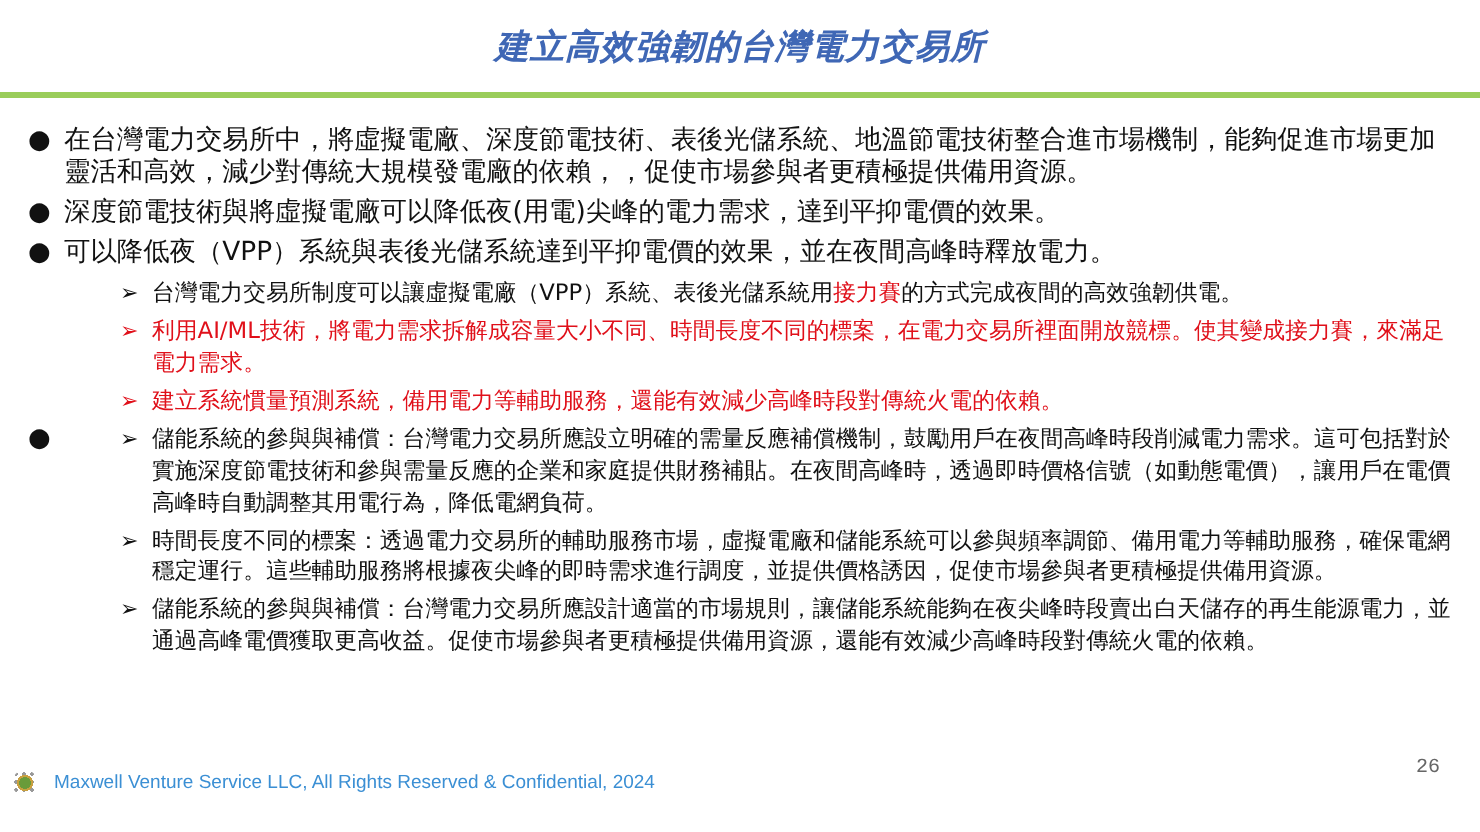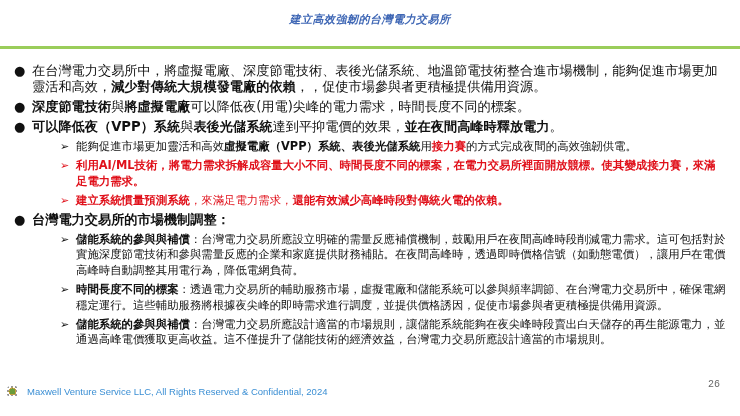--- a/index.html
+++ b/index.html
@@ -1,26 +1,26 @@
 <!DOCTYPE html>
 <html><head>
 <meta charset="utf-8">
 <style>
   html, body { margin:0; padding:0; background:#fff; }
   body { width:740px; height:416px; position:relative; overflow:hidden;
          font-family:"DejaVu Sans","Liberation Sans",sans-serif; color:#111; }
   .title { position:absolute; top:12px; left:0; width:740px; text-align:center;
-           font-size:11px; font-weight:bold; font-style:italic; color:#3f67b5; letter-spacing:0.5px; }
+           font-size:17px; font-weight:bold; font-style:italic; color:#3f67b5; letter-spacing:0.5px; }
   .rule { position:absolute; top:46px; left:0; width:740px; height:3px; background:#9acd5a; }
   .content { position:absolute; top:63px; left:14px; width:712px; }
   .l1 { position:relative; padding-left:18px; font-size:13.2px; line-height:16px; margin-bottom:4px; }
   .l1 .dot { position:absolute; left:0; top:0; font-size:13px; }
   .l2 { position:relative; padding-left:62px; font-size:11.4px; line-height:15.6px; margin-bottom:3.5px; }
   .l2 .arrow { position:absolute; left:46px; top:0; font-size:11px; }
-  b { font-weight:bold; }
+  b { font-weight:normal; }
   .red { color:#e0101a; }
   .footer { position:absolute; top:385px; left:6px; font-size:9.5px; color:#3b8fd4;
             font-family:"Liberation Sans",sans-serif; display:flex; align-items:center; }
   .logo { width:13px; height:13px; border-radius:50%; margin-right:8px;
           background:radial-gradient(circle,#6a9b3a 0 3px,#c8a040 3px 4px,transparent 4px),
           radial-gradient(circle,#999 0 1px,transparent 1px) 0 0/4px 4px; }
   .pagenum { position:absolute; top:379px; left:708px; font-size:10px; color:#666;
              font-family:Liberation Mono, monospace; }
 </style>
 </head>
@@ -31,57 +31,56 @@
 
 <div class="content">
 
   <div class="l1">
     <span class="dot">●</span>
     <span>在台灣電力交易所中，將虛擬電廠、深度節電技術、表後光儲系統、地溫節電技術整合進市場機制，能夠促進市場更加靈活和高效，</span><b>減少對傳統大規模發電廠的依賴</b><span>，，促使市場參與者更積極提供備用資源。</span>
   </div>
 
   <div class="l1">
     <span class="dot">●</span>
-    <b>深度節電技術</b><span>與</span><b>將虛擬電廠</b><span>可以降低夜(用電)尖峰的電力需求，時間長度不同的標案。</span>
+    <b>深度節電技術</b><span>與</span><b>將虛擬電廠</b><span>可以降低夜(用電)尖峰的電力需求，達到平抑電價的效果。</span>
   </div>
 
   <div class="l1">
     <span class="dot">●</span>
     <b>可以降低夜（VPP）系統</b><span>與</span><b>表後光儲系統</b><span>達到平抑電價的效果，</span><b>並在夜間高峰時釋放電力</b><span>。</span>
   </div>
 
   <div class="l2">
     <span class="arrow">➢</span>
-    <span>能夠促進市場更加靈活和高效</span><b>虛擬電廠（VPP）系統、表後光儲系統</b><span>用</span><b class="red">接力賽</b><span>的方式完成夜間的高效強韌供電。</span>
+    <span>台灣電力交易所制度可以讓</span><b>虛擬電廠（VPP）系統、表後光儲系統</b><span>用</span><b class="red">接力賽</b><span>的方式完成夜間的高效強韌供電。</span>
   </div>
   <div class="l2 red">
     <span class="arrow">➢</span>
     <b>利用AI/ML技術，將電力需求拆解成容量大小不同、時間長度不同的標案，在電力交易所裡面開放競標。使其變成接力賽，來滿足電力需求。</b>
   </div>
   <div class="l2 red">
     <span class="arrow">➢</span>
-    <b>建立系統慣量預測系統</b><span>，來滿足電力需求，</span><b>還能有效減少高峰時段對傳統火電的依賴。</b>
+    <b>建立系統慣量預測系統</b><span>，備用電力等輔助服務，</span><b>還能有效減少高峰時段對傳統火電的依賴。</b>
   </div>
 
   <div class="l1" style="margin-top:3px;">
     <span class="dot">●</span>
-    <b>台灣電力交易所的市場機制調整：</b>
   </div>
 
   <div class="l2">
     <span class="arrow">➢</span>
     <b>儲能系統的參與與補償</b><span>：台灣電力交易所應設立明確的需量反應補償機制，鼓勵用戶在夜間高峰時段削減電力需求。這可包括對於實施深度節電技術和參與需量反應的企業和家庭提供財務補貼。在夜間高峰時，透過即時價格信號（如動態電價），讓用戶在電價高峰時自動調整其用電行為，降低電網負荷。</span>
   </div>
   <div class="l2">
     <span class="arrow">➢</span>
-    <b>時間長度不同的標案</b><span>：透過電力交易所的輔助服務市場，虛擬電廠和儲能系統可以參與頻率調節、在台灣電力交易所中，確保電網穩定運行。這些輔助服務將根據夜尖峰的即時需求進行調度，並提供價格誘因，促使市場參與者更積極提供備用資源。</span>
+    <b>時間長度不同的標案</b><span>：透過電力交易所的輔助服務市場，虛擬電廠和儲能系統可以參與頻率調節、備用電力等輔助服務，確保電網穩定運行。這些輔助服務將根據夜尖峰的即時需求進行調度，並提供價格誘因，促使市場參與者更積極提供備用資源。</span>
   </div>
   <div class="l2">
     <span class="arrow">➢</span>
-    <b>儲能系統的參與與補償</b><span>：台灣電力交易所應設計適當的市場規則，讓儲能系統能夠在夜尖峰時段賣出白天儲存的再生能源電力，並通過高峰電價獲取更高收益。這不僅提升了儲能技術的經濟效益，台灣電力交易所應設計適當的市場規則。</span>
+    <b>儲能系統的參與與補償</b><span>：台灣電力交易所應設計適當的市場規則，讓儲能系統能夠在夜尖峰時段賣出白天儲存的再生能源電力，並通過高峰電價獲取更高收益。促使市場參與者更積極提供備用資源，還能有效減少高峰時段對傳統火電的依賴。</span>
   </div>
 </div>
 
 <div class="footer">
   <span class="logo"></span>
   <span>Maxwell Venture Service LLC, All Rights Reserved &amp; Confidential, 2024</span>
 </div>
 <div class="pagenum">26</div>
 
 </body></html>

